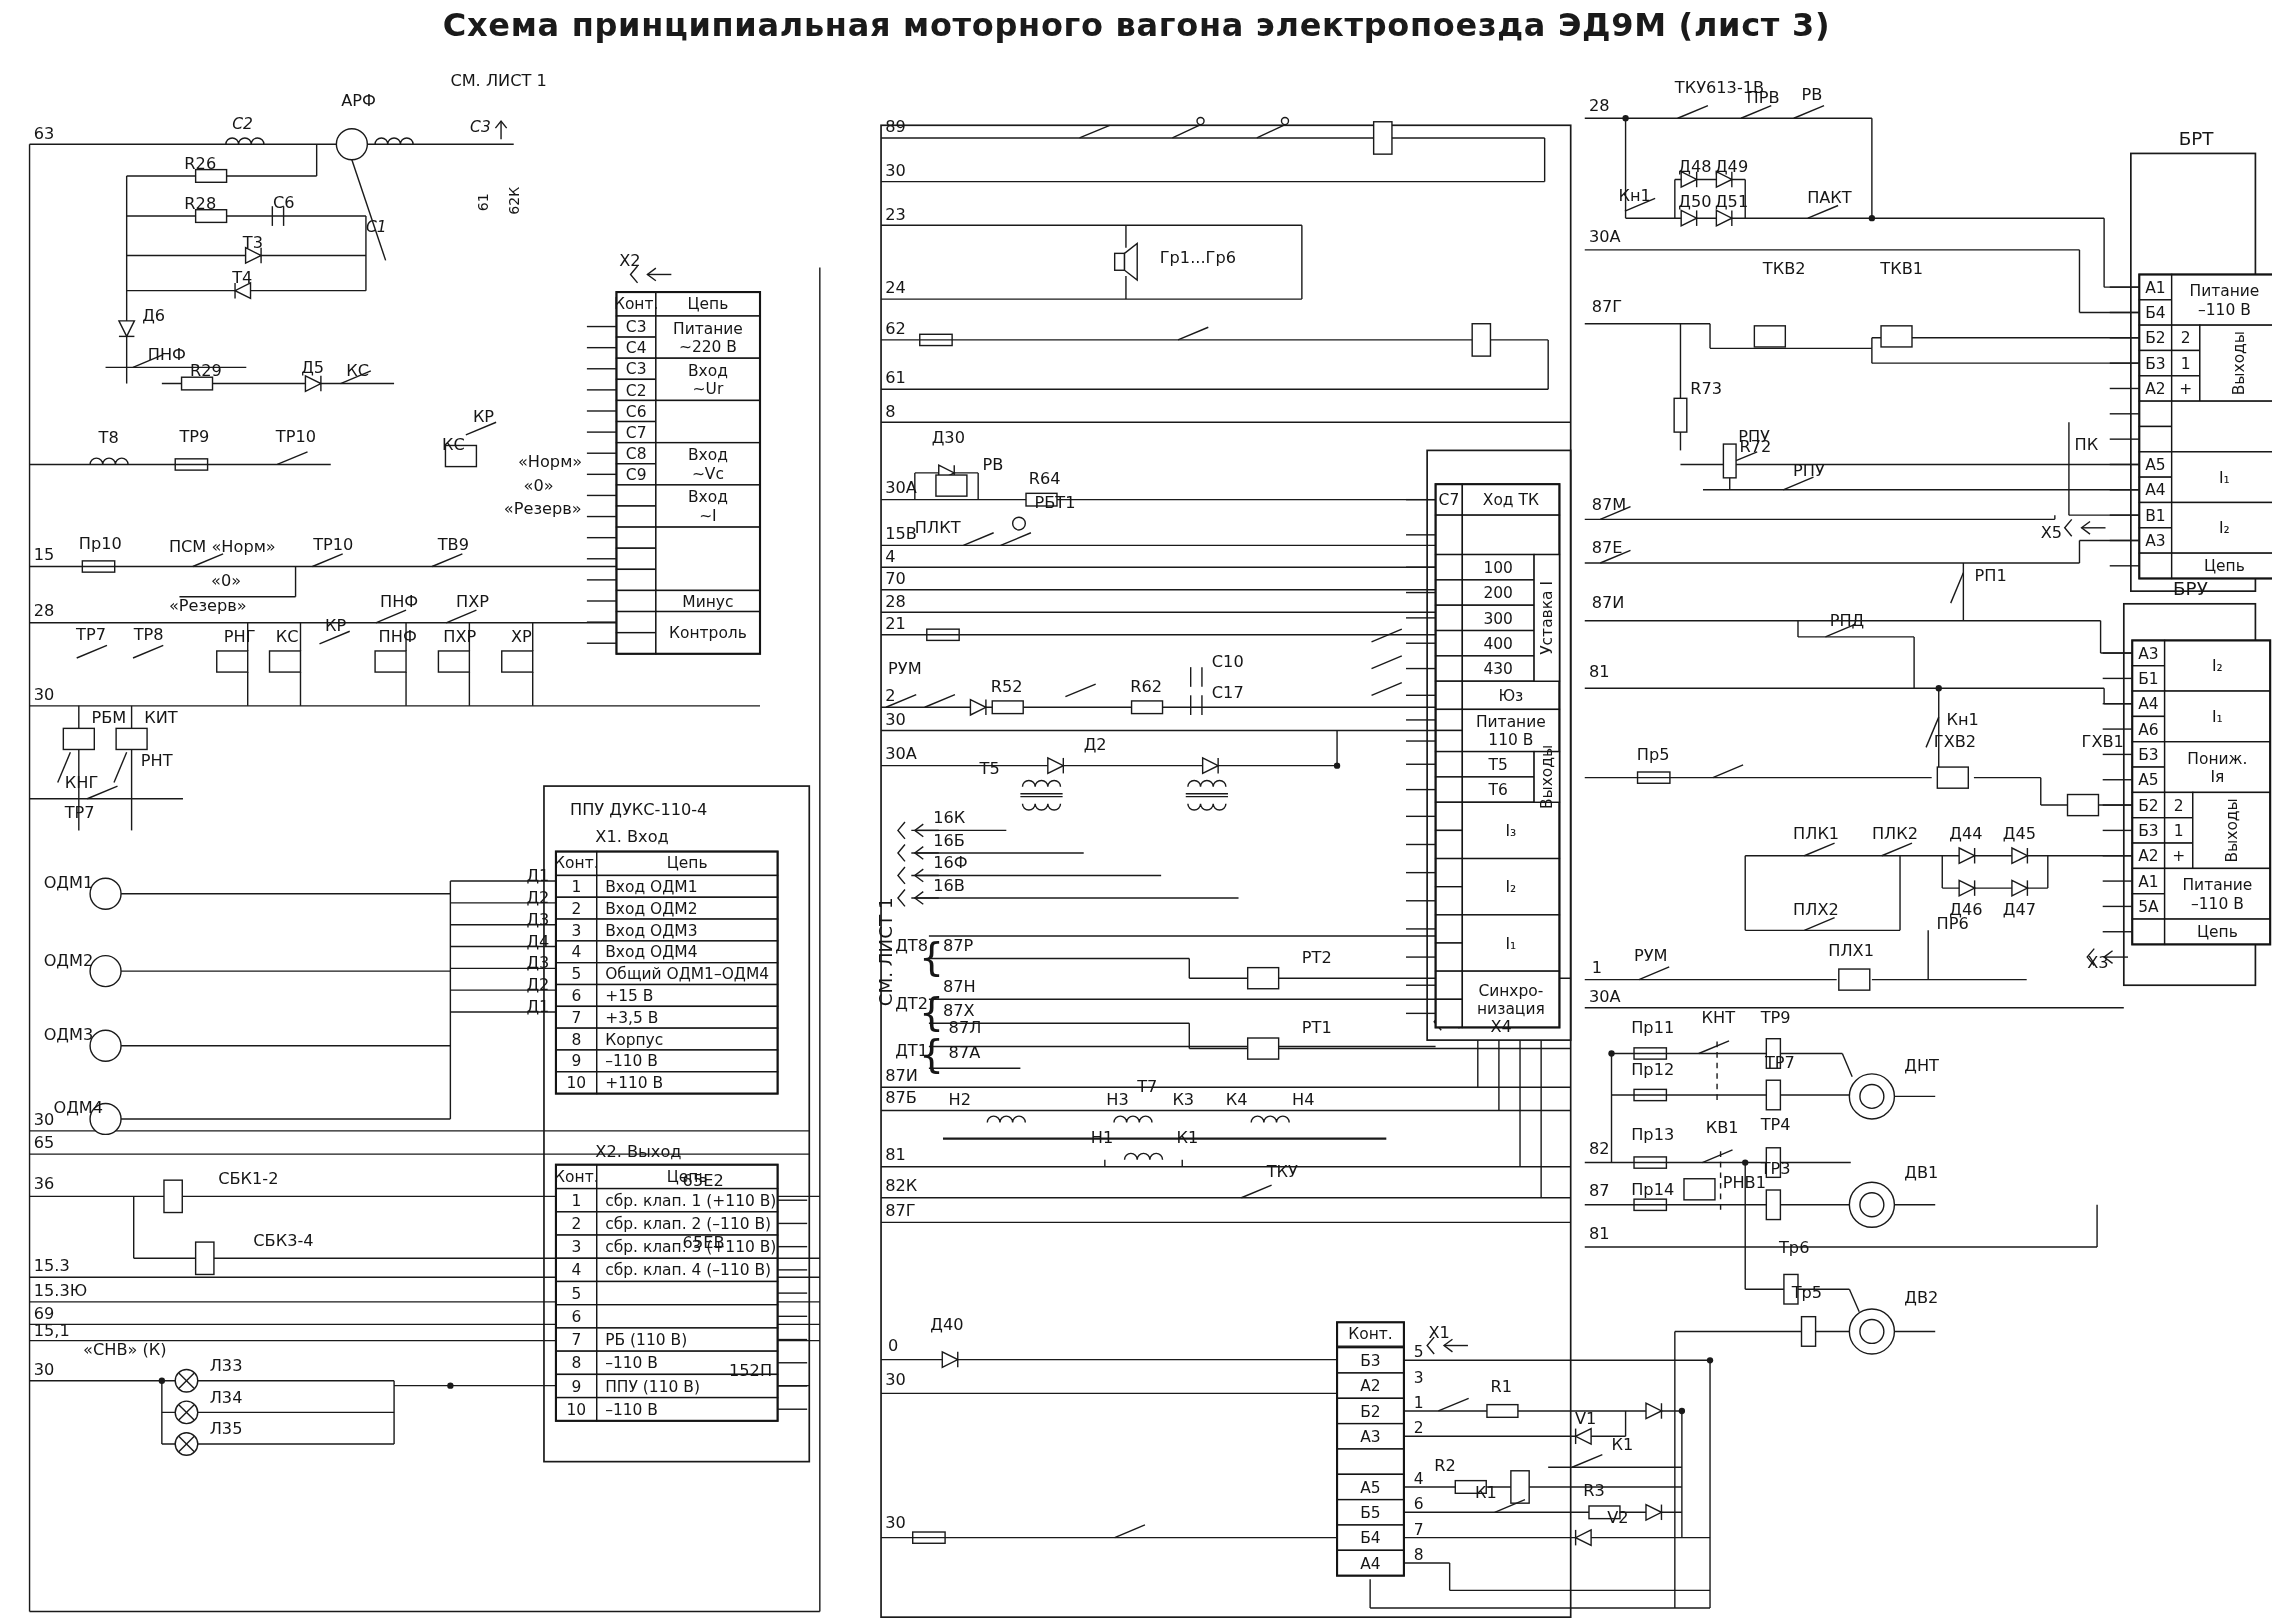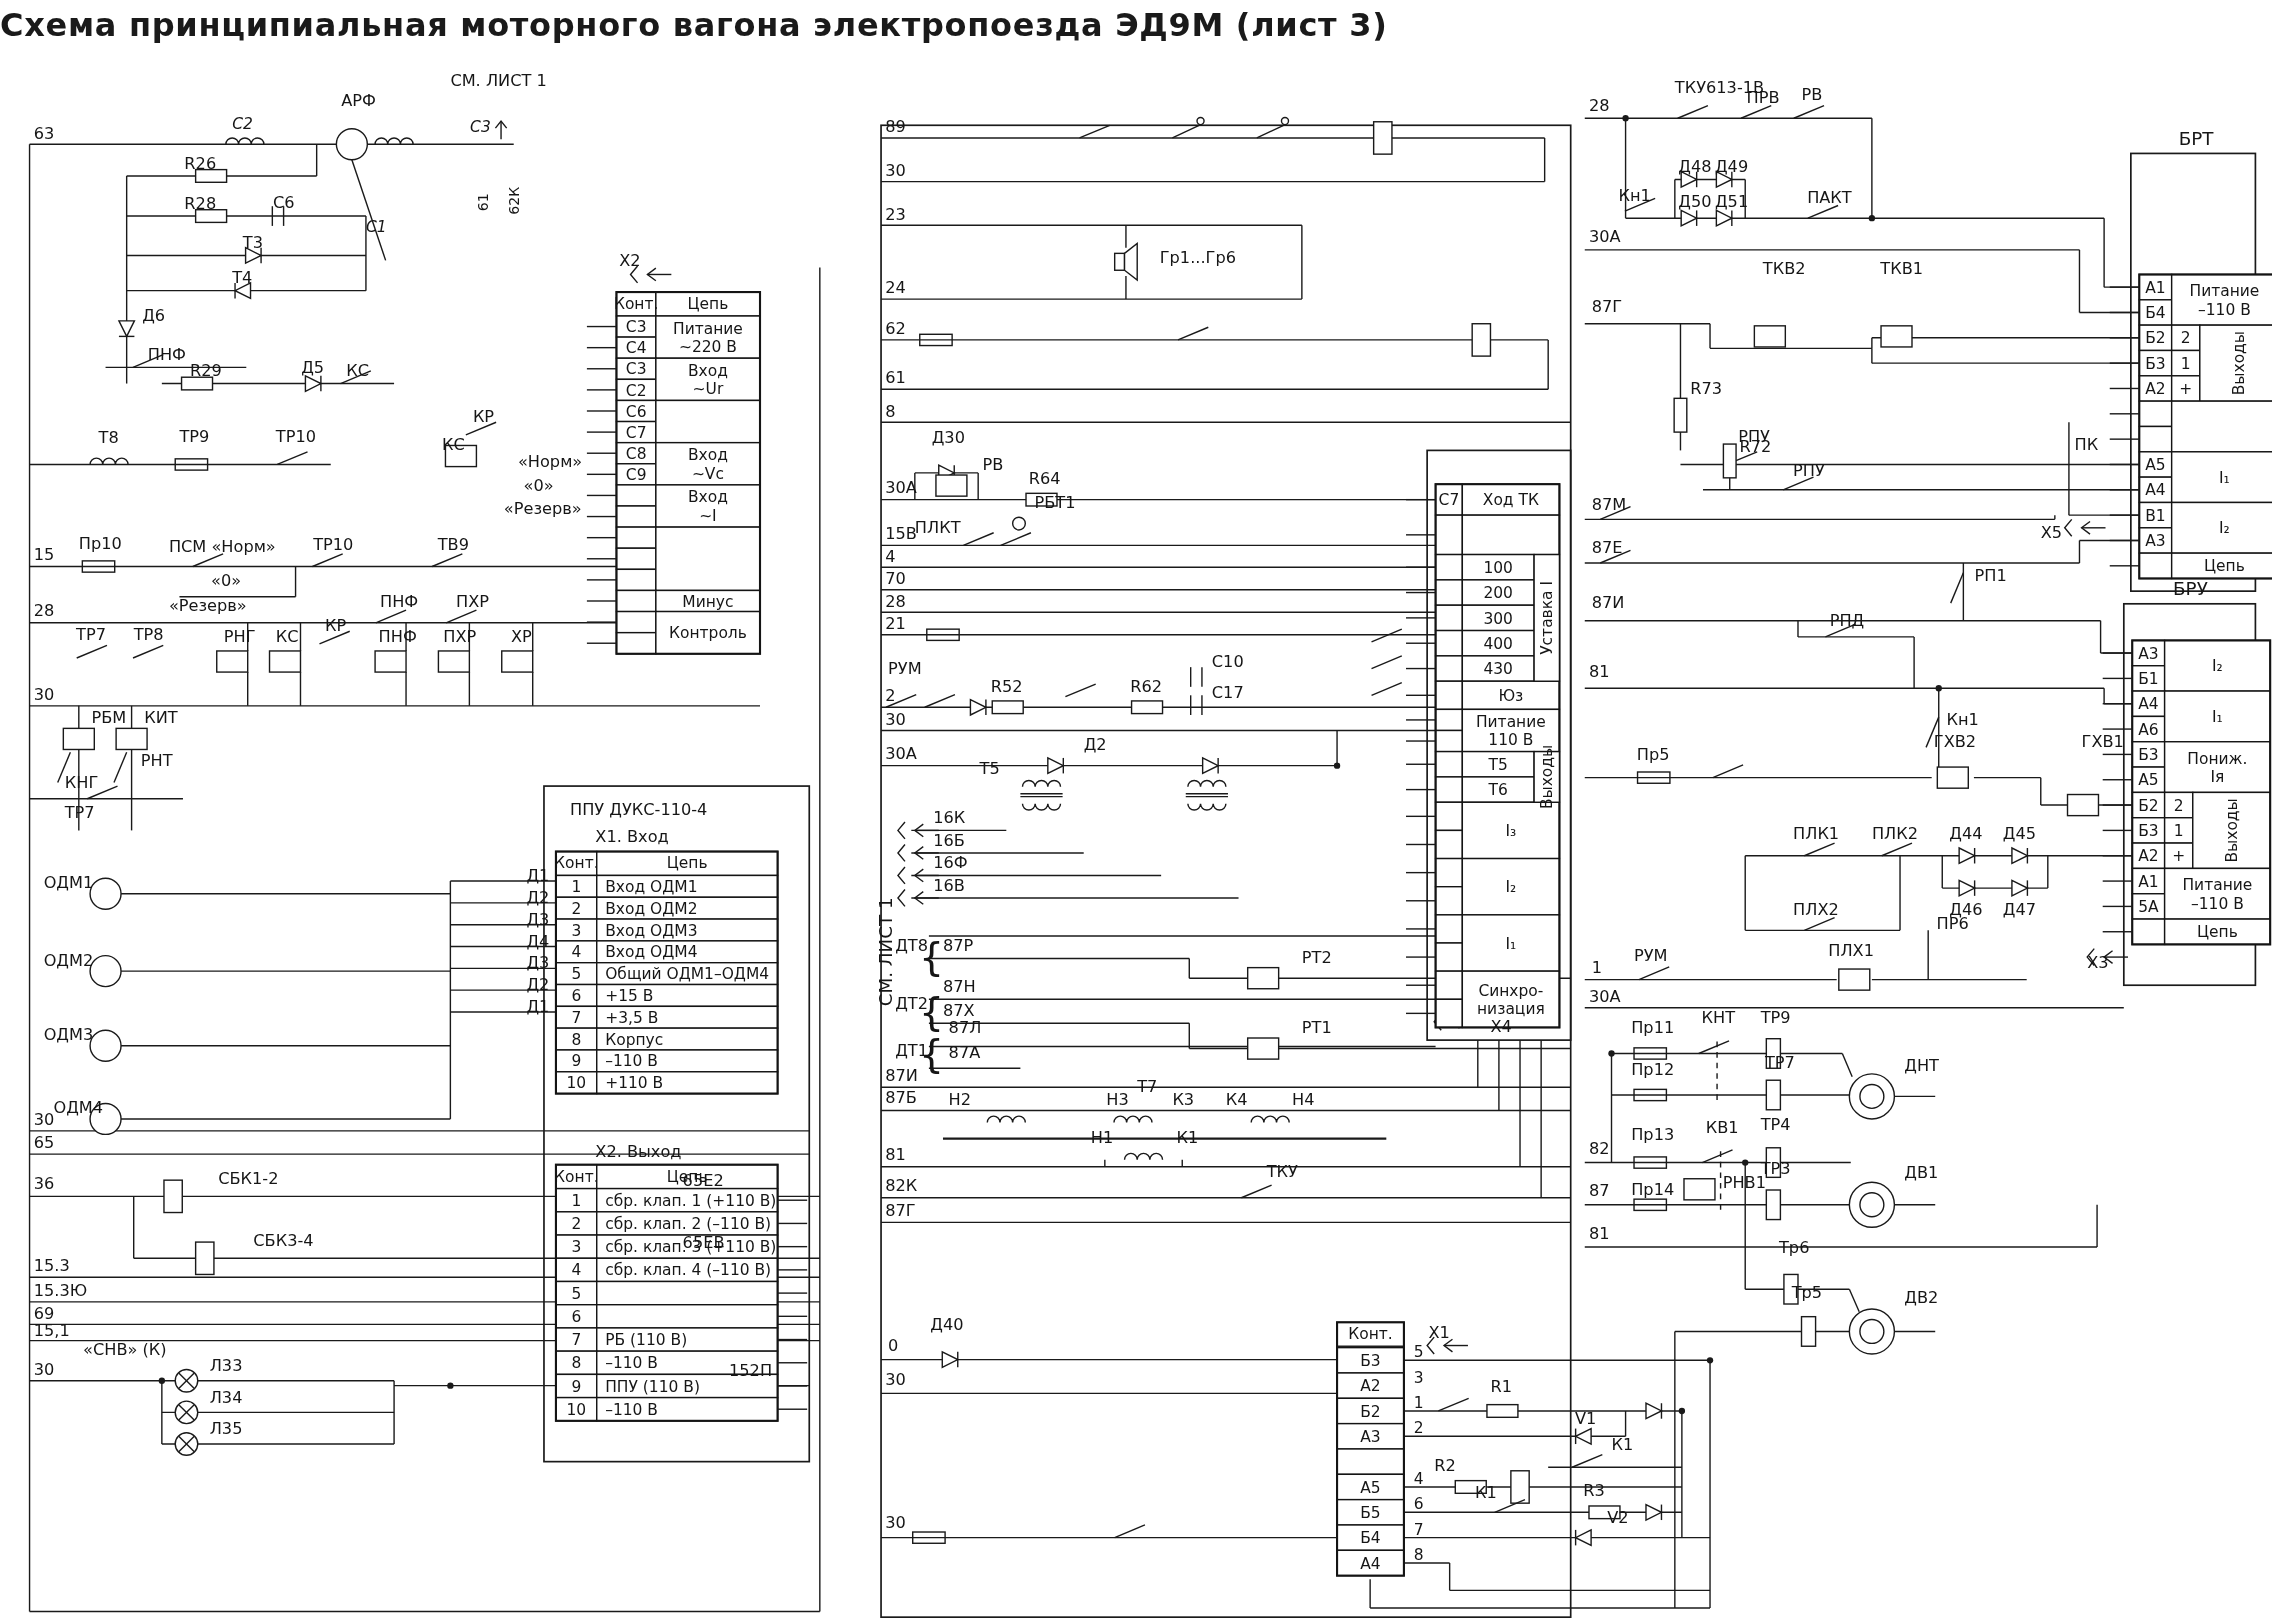--- a/index.html
+++ b/index.html
@@ -1,17 +1,17 @@
 <!DOCTYPE html>
 <html style="font-size:11.3px"><head>
 <meta charset="utf-8">
 <style>
   html,body{margin:0;padding:0;background:#fff;width:2273px;height:1620px;overflow:hidden;}
   body{font-family:"DejaVu Sans",sans-serif;color:#111;}
-  #title{position:absolute;top:5.6px;left:0;width:2273px;text-align:left;font-size:32px;font-weight:bold;letter-spacing:0.7px;color:#1a1a1a;margin:0;}
+  #title{position:absolute;top:5.6px;left:0;width:2273px;text-align:center;font-size:32px;font-weight:bold;letter-spacing:0.7px;color:#1a1a1a;margin:0;}
   #canvas{position:absolute;top:0;left:0;width:2273px;height:1620px;}
   svg text{fill:#161616;}
   .w{fill:none;stroke:#1a1a1a;stroke-width:2;}
   .wt{fill:none;stroke:#1a1a1a;stroke-width:3.5;}
   .dash{fill:none;stroke:#1a1a1a;stroke-width:2;stroke-dasharray:8 7;}
   .bx{fill:none;stroke:#1a1a1a;stroke-width:2.4;}
   .tb{fill:#fff;stroke:#141414;stroke-width:2;}
   .tbo{fill:none;stroke:#141414;stroke-width:3;}
   .cp{fill:#fff;stroke:#1a1a1a;stroke-width:2;}
   .ln{fill:none;stroke:#1a1a1a;stroke-width:2;}

